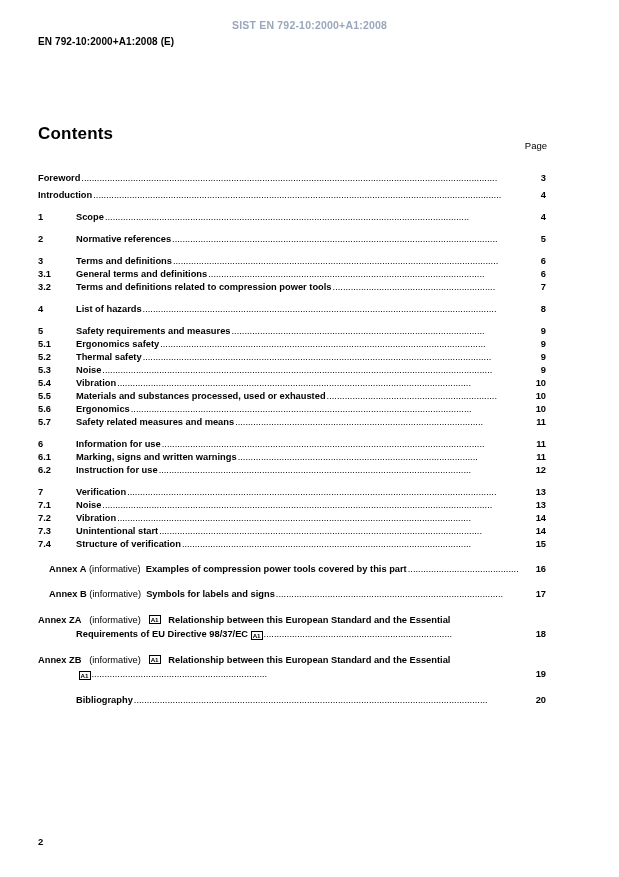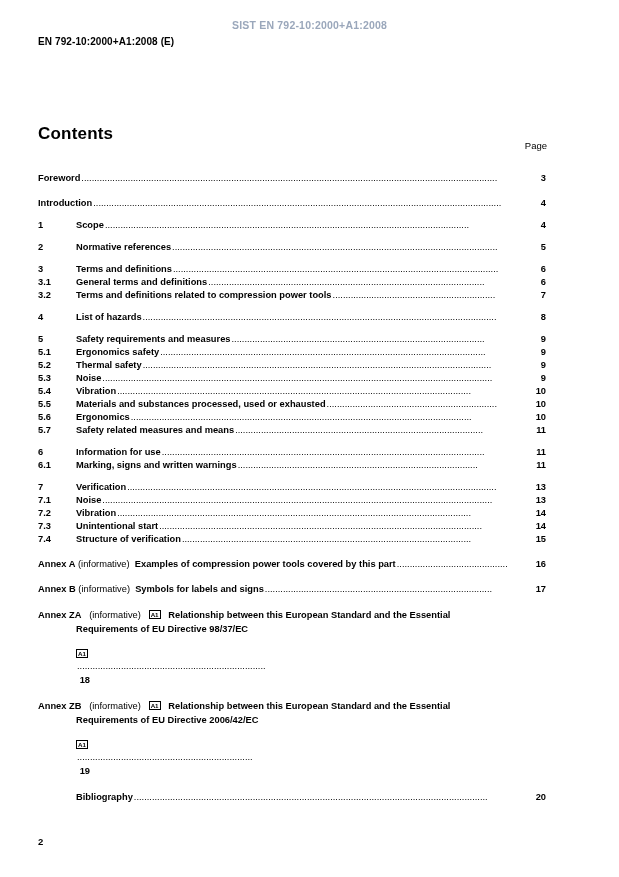--- a/index.html
+++ b/index.html
@@ -62,21 +62,21 @@
     width: 508px;
   }
   .toc-row {
     display: flex;
     align-items: flex-end;
     font-size: 9.3px;
     line-height: 13px;
     white-space: nowrap;
   }
   .toc-row.gap-top { margin-top: 9px; }
-  .toc-row.gap-small { margin-top: 12px; }
+  .toc-row.gap-small { margin-top: 4px; }
   .num {
     flex: 0 0 auto;
     font-weight: bold;
     width: 38px;
   }
   .label {
     flex: 0 0 auto;
     font-weight: bold;
   }
   .dots {
@@ -94,32 +94,33 @@
     text-align: right;
     min-width: 14px;
   }
   .annex-row {
     font-size: 9.3px;
     line-height: 13px;
     margin-top: 12px;
     display: flex;
     align-items: flex-start;
     white-space: nowrap;
+    margin-left: 11px;
   }
   .annex-name { font-weight: bold; }
   .annex-kind { font-weight: normal; }
   .annex-title { font-weight: bold; }
   .two-line {
     display: block;
     margin-top: 12px;
     font-size: 9.3px;
     line-height: 14px;
   }
   .two-line .line1 { display: block; }
-  .two-line .line2 { display: flex; align-items: flex-start; white-space: nowrap; padding-left: 38px; flex-direction: column; }
+  .two-line .line2 { display: flex; align-items: flex-end; white-space: nowrap; padding-left: 38px; }
   .amd {
     display: inline-block;
     border: 1px solid #000;
     font-size: 6.2px;
     line-height: 7px;
     padding: 0 1px;
     vertical-align: middle;
     position: relative;
     top: -1px;
     font-weight: bold;
@@ -271,20 +272,26 @@
       <span class="pg">11</span>
     </div>
 
     <div class="toc-row">
       <span class="num">6.1</span>
       <span class="label">Marking, signs and written warnings</span>
       <span class="dots">.............................................................................................</span>
       <span class="pg">11</span>
     </div>
 
+    <div class="toc-row">
+      <span class="num">6.2</span>
+      <span class="label">Instruction for use</span>
+      <span class="dots">.........................................................................................................................</span>
+      <span class="pg">12</span>
+    </div>
 
     <div class="toc-row gap-top">
       <span class="num">7</span>
       <span class="label">Verification</span>
       <span class="dots">...............................................................................................................................................</span>
       <span class="pg">13</span>
     </div>
 
     <div class="toc-row">
       <span class="num">7.1</span>
@@ -357,21 +364,20 @@
       <span class="line1">
         <span class="annex-name">Annex ZB</span>
         <span>&nbsp;</span>
         <span class="annex-kind">(informative)</span>
         <span>&nbsp;</span>
         <span class="amd">A1</span>
         <span>&nbsp;</span>
         <span class="annex-title">Relationship between this European Standard and the Essential</span>
       </span>
       <span class="line2">
-        <span class="annex-title">Requirements of EU Directive 2006/42/EC</span>
         <span>&nbsp;</span>
         <span class="amd">A1</span>
         <span class="dots">....................................................................</span>
         <span class="pg">19</span>
       </span>
     </div>
 
     <div class="biblio-row">
       <span class="num"></span>
       <span class="label">Bibliography</span>

